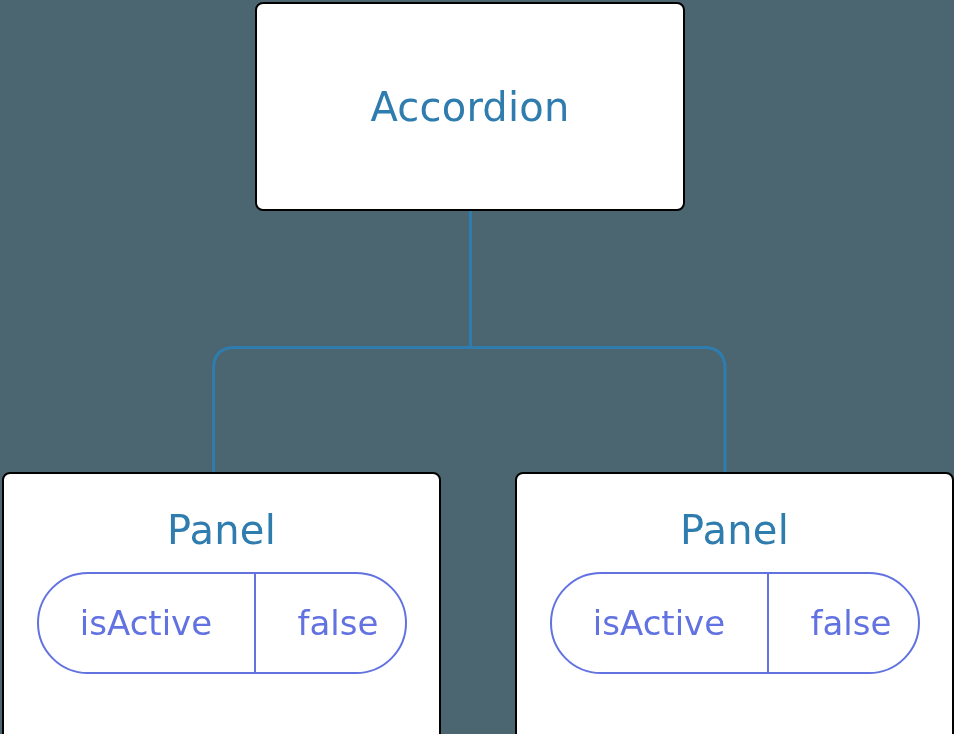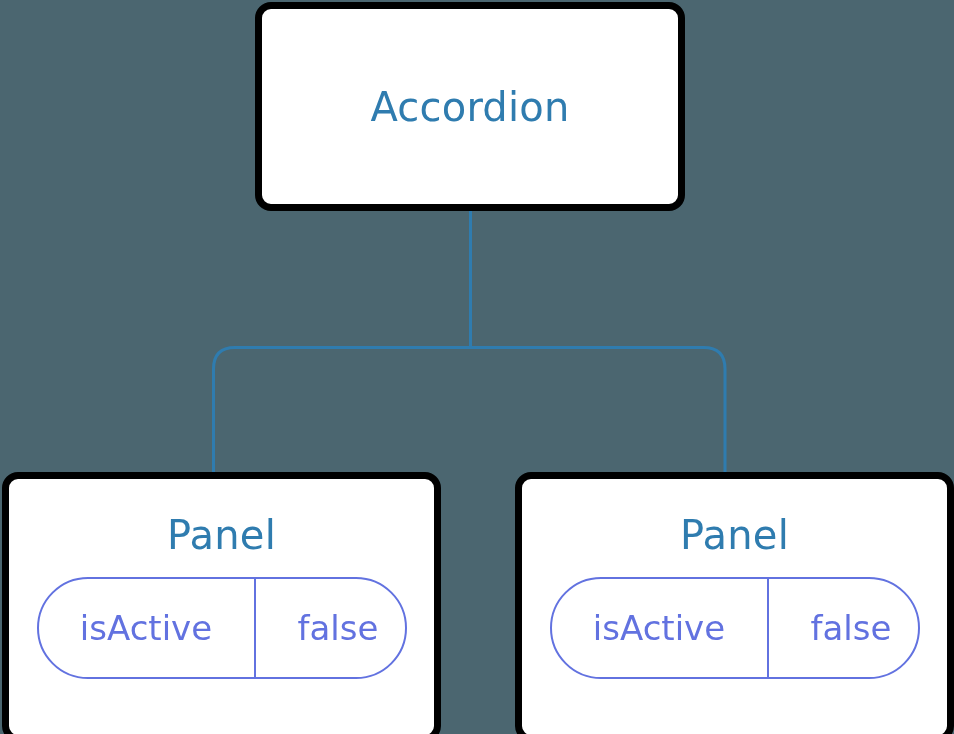--- a/index.html
+++ b/index.html
@@ -31,22 +31,22 @@
     height: 734px;
     z-index: 1;
   }
 
   
   .node {
     position: absolute;
     z-index: 2;
     box-sizing: border-box;
     background: #ffffff;
-    border: 7px solid #000000;
-    border-radius: 16px;
+    border: 2px solid #000000;
+    border-radius: 8px;
     display: flex;
     flex-direction: column;
     align-items: center;
   }
 
   .node-root {
     left: 255px;
     top: 2px;
     width: 430px;
     height: 209px;

